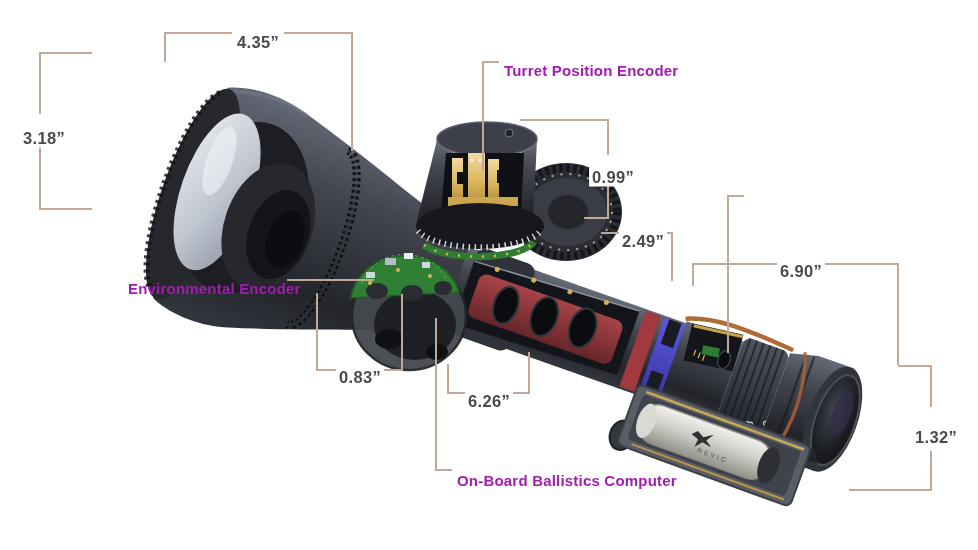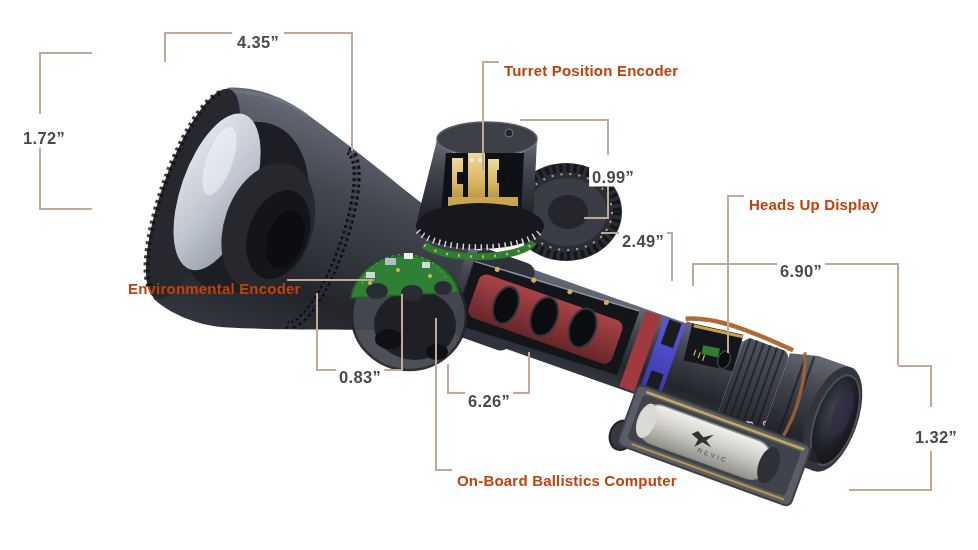--- a/index.html
+++ b/index.html
@@ -15,21 +15,21 @@
   .dim{
     position:absolute;
     transform:translate(-50%,-50%);
     font-size:16.5px;font-weight:600;color:#4a4a4a;
     letter-spacing:.3px;white-space:nowrap;
     background:#ffffff;padding:0 3px;
   }
   .callout{
     position:absolute;
     transform:translateY(-50%);
-    font-size:15px;font-weight:600;color:#c2410c;
+    font-size:15px;font-weight:600;color:#a21caf;
     letter-spacing:.2px;white-space:nowrap;
   }
 </style>
 </head>
 <body>
 
 <div class="stage">
 
   <svg width="978" height="550" viewBox="0 0 978 550">
     <defs>
@@ -227,26 +227,25 @@
       <path d="M898,366 L931,366 L931,407 M931,451 L931,490 L849,490"></path>
       <path d="M287,280 L374,280"></path>
       <path d="M317,293 L317,370 L339,370 M381,370 L402,370 L402,294"></path>
       <path d="M448,364 L448,393 L466,393 M512,393 L529,393 L529,352"></path>
       <path d="M436,318 L436,470 L452,470"></path>
     </g>
   </svg>
 
   <div class="annotations">
     <div class="dim" style="left:258px;top:34px">4.35”</div>
-    <div class="dim" style="left:44px;top:130px">1.72”</div>
+    <div class="dim" style="left:44px;top:130px">3.18”</div>
     <div class="dim" style="left:613px;top:169px">0.99”</div>
     <div class="dim" style="left:643px;top:233px">2.49”</div>
     <div class="dim" style="left:801px;top:263px">6.90”</div>
     <div class="dim" style="left:936px;top:429px">1.32”</div>
     <div class="dim" style="left:360px;top:369px">0.83”</div>
     <div class="dim" style="left:489px;top:393px">6.26”</div>
 
     <div class="callout" style="left:504px;top:62px">Turret Position Encoder</div>
-    <div class="callout" style="left:749px;top:196px">Heads Up Display</div>
     <div class="callout" style="left:128px;top:280px">Environmental Encoder</div>
     <div class="callout" style="left:457px;top:472px">On-Board Ballistics Computer</div>
   </div>
 </div>
 
 </body></html>

